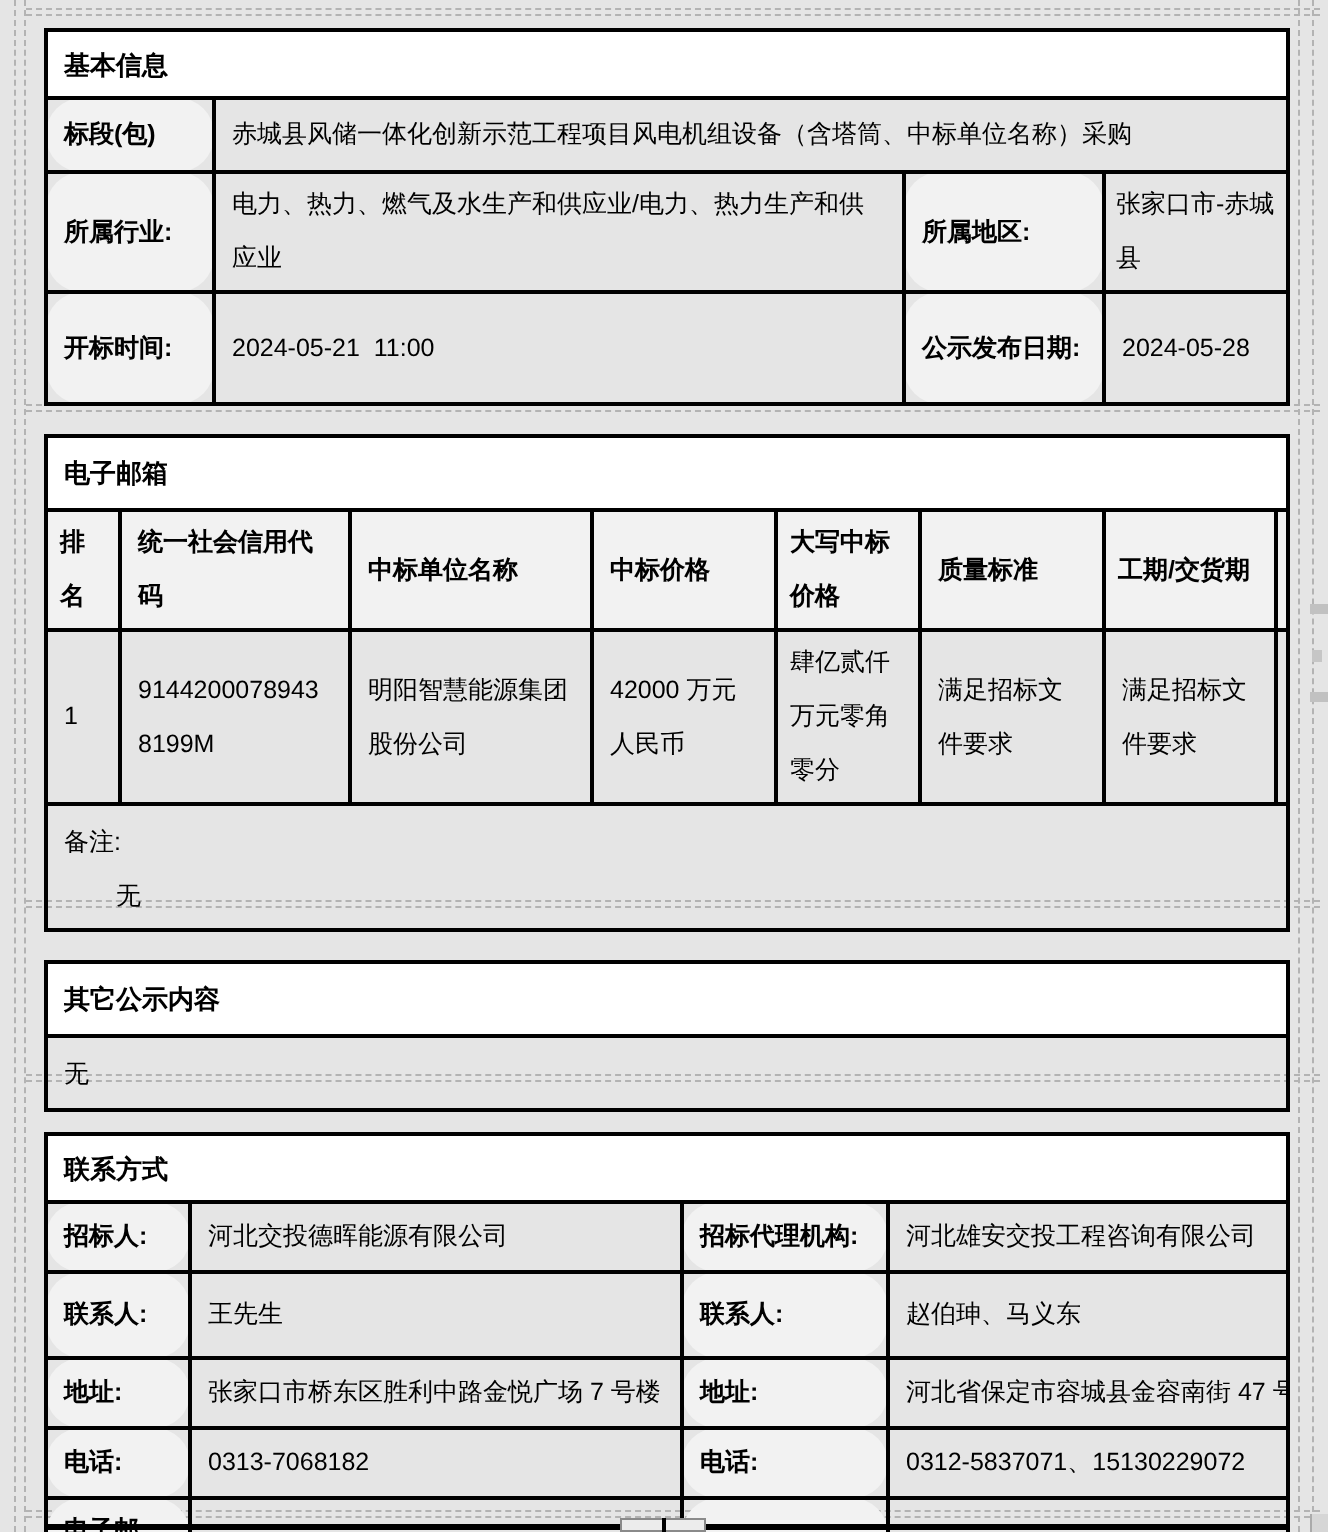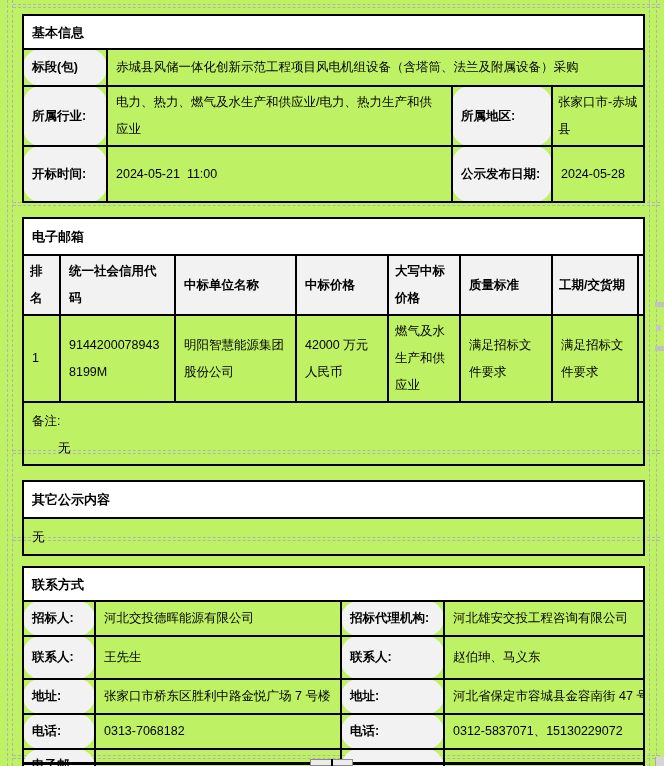--- a/index.html
+++ b/index.html
@@ -4,21 +4,21 @@
 <style>
   * { margin: 0; padding: 0; box-sizing: border-box; }
   html, body { width: 664px; height: 766px; }
   body {
     font-family: "Liberation Sans", "DejaVu Sans", sans-serif;
     background: #ffffff;
     color: #000000;
     position: relative;
     overflow: hidden;
   }
-  .page { position: absolute; inset: 0; background: #bef264; }
+  .page { position: absolute; inset: 0; background: #e5e5e5; }
 
   
   .vguide {
     position: absolute; top: 0; bottom: 0; width: 0;
     border-left: 1px dashed #b3b3b3;
   }
   .hguide {
     position: absolute; height: 4px; left: 13px; width: 647px;
     border-top: 1px dashed #b3b3b3;
     border-bottom: 1px dashed #b3b3b3;
@@ -119,21 +119,21 @@
           <col style="width:345px">
           <col style="width:100px">
           <col style="width:92px">
         </colgroup>
       <tbody>
           <tr style="height:34px">
         <td class="title" colspan="4">基本信息</td>
       </tr>
       <tr style="height:37px">
         <td class="lbl">标段(包)</td>
-        <td colspan="3">赤城县风储一体化创新示范工程项目风电机组设备（含塔筒、法兰及附属设备）采购</td>
+        <td colspan="3">赤城县风储一体化创新示范工程项目风电机组设备（含塔筒、中标单位名称）采购</td>
       </tr>
       <tr style="height:57px">
         <td class="lbl">所属行业:</td>
         <td>电力、热力、燃气及水生产和供应业/电力、热力生产和供应业</td>
         <td class="lbl">所属地区:</td>
         <td style="padding:2px 5px">张家口市-赤城县</td>
       </tr>
       <tr style="height:56px">
         <td class="lbl">开标时间:</td>
         <td class="pre">2024-05-21  11:00</td>
@@ -166,21 +166,21 @@
         <td class="hdr" style="padding:2px 6px">大写中标价格</td>
         <td class="hdr">质量标准</td>
         <td class="hdr" style="padding:2px 6px">工期/交货期</td>
         <td class="hdr" style="padding:0"></td>
       </tr>
       <tr style="height:83px">
         <td>1</td>
         <td>91442000789438199M</td>
         <td>明阳智慧能源集团股份公司</td>
         <td>42000 万元人民币</td>
-        <td style="padding:2px 6px">燃气及水生产和供应业</td>
+        <td style="padding:2px 6px">肆亿贰仟万元零角零分</td>
         <td>满足招标文件要求</td>
         <td>满足招标文件要求</td>
         <td style="padding:0"></td>
       </tr>
       <tr style="height:55px">
         <td class="vtop" colspan="8" style="padding-top:5px">
           <div>备注:</div>
           <div class="remark-value">无</div>
         </td>
       </tr>

